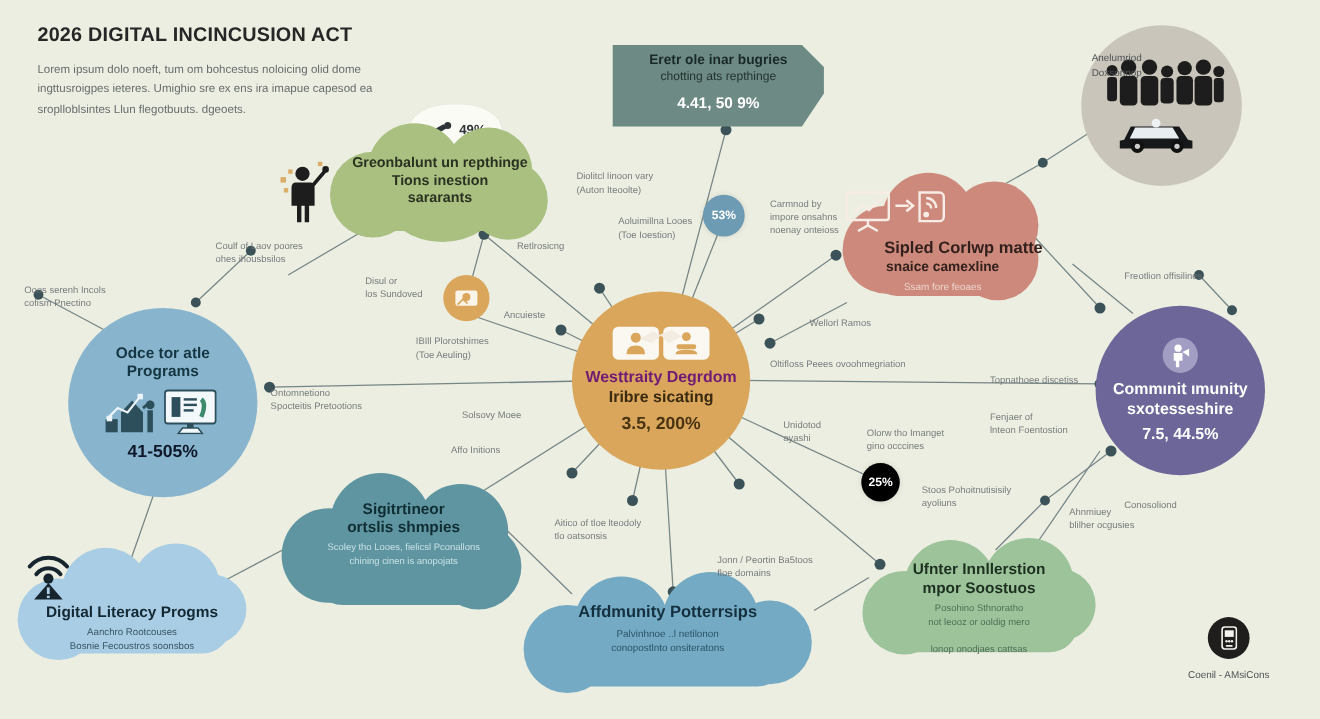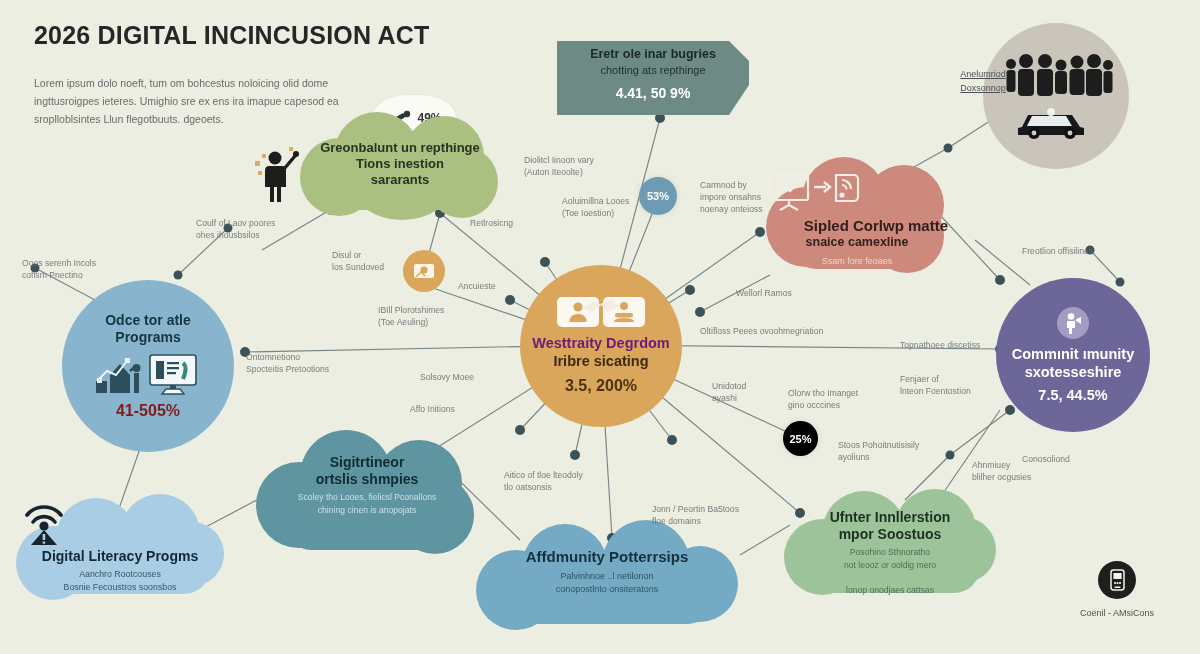--- a/index.html
+++ b/index.html
@@ -17,22 +17,22 @@
   }
   
   #edges{
     position:absolute; left:0; top:0;
     width:1200px; height:654px;
     pointer-events:none;
   }
   
   .hdr{ position:absolute; left:34px; top:22px; width:430px; }
   .hdr-title{
-    font-size:25px; font-weight:bold; letter-spacing:.2px;
-    color:#262626; margin:0 0 24px 0; line-height:1.1;
+    font-size:18px; font-weight:bold; letter-spacing:.2px;
+    color:#262626; margin:0 0 12px 0; line-height:1.1;
   }
   .hdr-body{
     font-size:10.5px; line-height:1.75; color:#5d6364;
     max-width:310px; filter:blur(.35px); opacity:.92;
   }
   
   .node{ position:absolute; box-sizing:border-box; }
   .n-title{
     font-weight:bold; line-height:1.22; margin:0;
   }
@@ -228,21 +228,21 @@
           <path d="M34,63 h34 l6,10 H29 Z" fill="#e8eef0"></path>
           <circle cx="36" cy="80" r="6" fill="#111"></circle>
             <circle cx="36" cy="80" r="2.4" fill="#ccc"></circle>
           <circle cx="72" cy="80" r="6" fill="#111"></circle>
             <circle cx="72" cy="80" r="2.4" fill="#ccc"></circle>
           <circle cx="53" cy="59" r="4" fill="#eef2f3"></circle>
         </g>
       </svg>
     </span>
   </div>
-  <div class="cap" style="left:928px; top:68px; text-align:center; white-space:pre-line; width:110px; line-height:1.5;text-decoration:underline;">Anelumriod
+  <div class="cap" style="left:928px; top:46px; text-align:right; white-space:pre-line; width:110px; line-height:1.5;">Anelumriod
 Doxsonnop</div>
 
   <div class="bubble" style="left:372px; top:95px; width:84px; height:46px;">
     <span>
       <svg width="26" height="18" viewBox="0 0 26 18">
         <path d="M3,12 L17,4 L21,7 L8,15 Z" fill="#2f3436"></path>
         <path d="M1,14 L9,10" stroke="#2f3436" stroke-width="1.6" fill="none"></path>
         <circle cx="21" cy="5" r="3.2" fill="#2f3436"></circle>
       </svg>
     </span>
@@ -331,21 +331,21 @@
           <rect x="62" y="10" width="8" height="18" fill="#2d4f5c"></rect>
           <rect x="73" y="11" width="12" height="2.2" fill="#2d4f5c"></rect>
           <rect x="73" y="16" width="12" height="2.2" fill="#2d4f5c"></rect>
           <rect x="73" y="21" width="9" height="2.2" fill="#2d4f5c"></rect>
           <path d="M89,12 q5,4 0,16" stroke="#3c8a6e" stroke-width="4" fill="none"></path>
           <rect x="76" y="34" width="6" height="5" fill="#2d4f5c"></rect>
           <path d="M68,43 h22 l-4,-5 h-14 Z" fill="#f3f8fa" stroke="#2d4f5c" stroke-width="1.4"></path>
         </g>
       </svg>
     </span>
-    <div class="n-val" style="font-size:16px;color:#7f1d1d;margin-top:7px;">41-505%</div>
+    <div class="n-val" style="font-size:16px;color:#0f172a;margin-top:7px;">41-505%</div>
   </div>
 
   <div class="circ" style="left:996px; top:278px; width:154px; height:154px; background:#6d6799;">
     <span class="chip" style="position:relative;width:32px;height:32px;background:#a29dc2;margin-bottom:7px;">
       <svg width="20" height="22" viewBox="0 0 20 22">
         <g fill="#ffffff">
           <circle cx="8" cy="4.5" r="3.3"></circle>
           <path d="M4,9 h8 v7 h-3 v6 h-3 v-6 H4 Z"></path>
           <path d="M12,8 L18,5 v7 Z"></path>
         </g>

